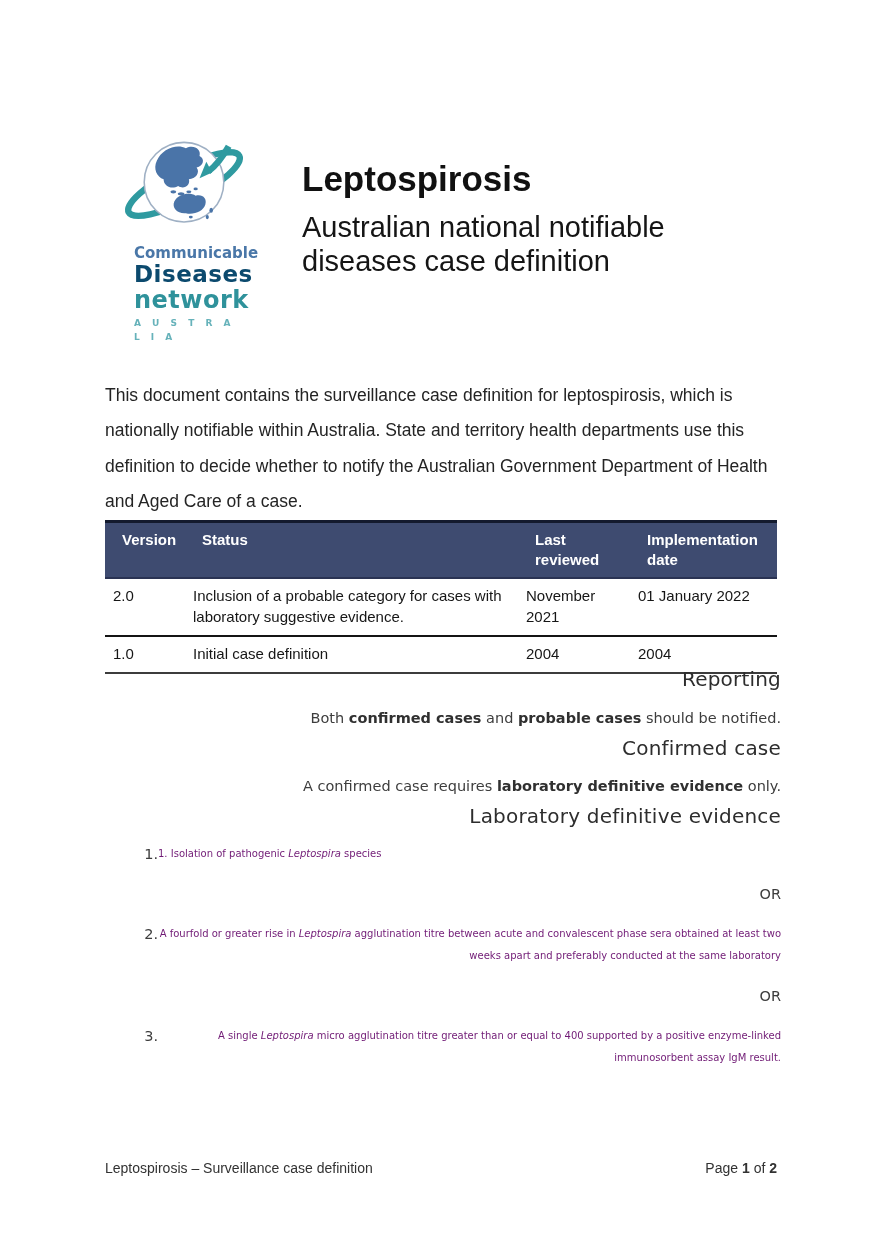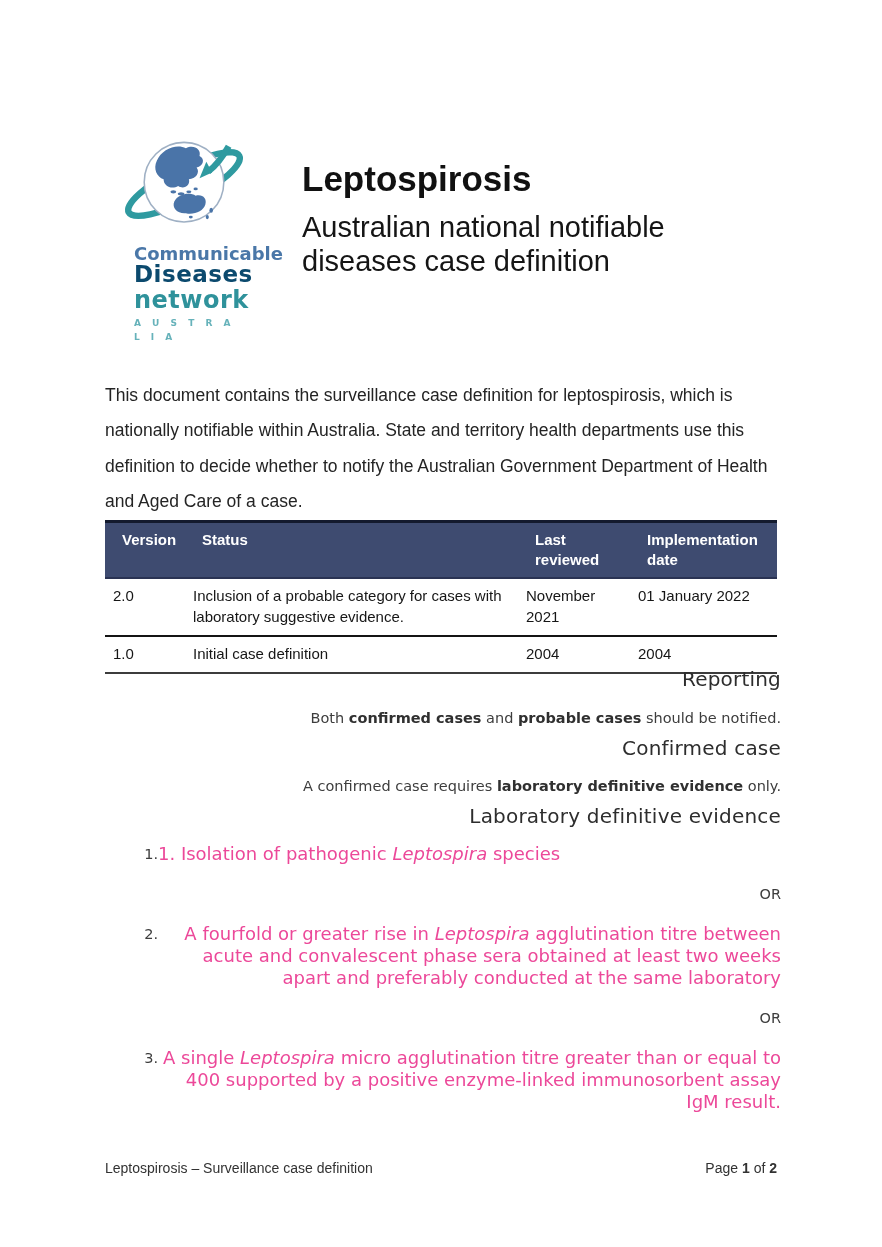--- a/index.html
+++ b/index.html
@@ -11,21 +11,21 @@
     background: #ffffff;
     font-family: "Liberation Sans", sans-serif;
     overflow: hidden;
   }
 
   
   .header-row { position: absolute; top: 133px; left: 118px; display: flex; }
   .logo-block { width: 132px; }
   .logo-art { display: block; }
   .logo-text { padding-left: 16px; margin-top: 4px; font-family: "DejaVu Sans", sans-serif; }
-  .logo-line1 { font-size: 18px; font-weight: bold; color: #4a77a8; line-height: 17px; }
+  .logo-line1 { font-size: 15px; font-weight: bold; color: #4a77a8; line-height: 17px; }
   .logo-line2 { font-size: 23px;  font-weight: bold; color: #0c4a6e; line-height: 25px; letter-spacing: 0.5px; }
   .logo-line3 { font-size: 24px;  font-weight: bold; color: #2f929b; line-height: 26px; letter-spacing: 0.5px; }
   .logo-line4 { font-size: 9px;   font-weight: bold; color: #66b2ba; line-height: 14px; letter-spacing: 4px; margin-top: 3px; }
 
   .title-block { margin-left: 52px; padding-top: 27px; }
   .doc-title { font-size: 35px; font-weight: bold; color: #111; margin: 0; line-height: 38px; }
   .doc-subtitle { font-size: 29px; color: #151515; line-height: 34px; margin-top: 12px; }
 
   
   .intro {
@@ -65,21 +65,21 @@
     font-size: 20px; font-weight: normal; color: #2d2d2d;
     margin: 18px 0 0; line-height: 27px; letter-spacing: 0.2px;
   }
   .sec-heading.mt14 { margin-top: 6px; }
   .body-para { font-size: 14.5px; color: #3d3d3d; margin: 14px 0 0; line-height: 22px; }
   .body-para.mt13 { margin-top: 13px; }
   .body-para b, .list-text b { color: #303030; }
   .num-item { display: flex; margin-top: 13px; padding-left: 28px; }
   .num-item.mt18 { margin-top: 18px; }
   .li-num { width: 25px; flex: 0 0 25px; font-size: 14.5px; color: #3d3d3d; line-height: 22px; }
-  .list-text { font-size: 18px; color: #ec4899; line-height: 22px; }
+  .list-text { font-size: 10px; color: #701a75; line-height: 22px; }
   .or-sep { margin-top: 18px; font-size: 14.5px; color: #3d3d3d; line-height: 22px; }
 
   
   .footer {
     position: absolute; top: 1160px; left: 105px; width: 672px;
     display: flex; justify-content: space-between;
     font-size: 14px; color: #323232;
   }
 </style>
 </head>

